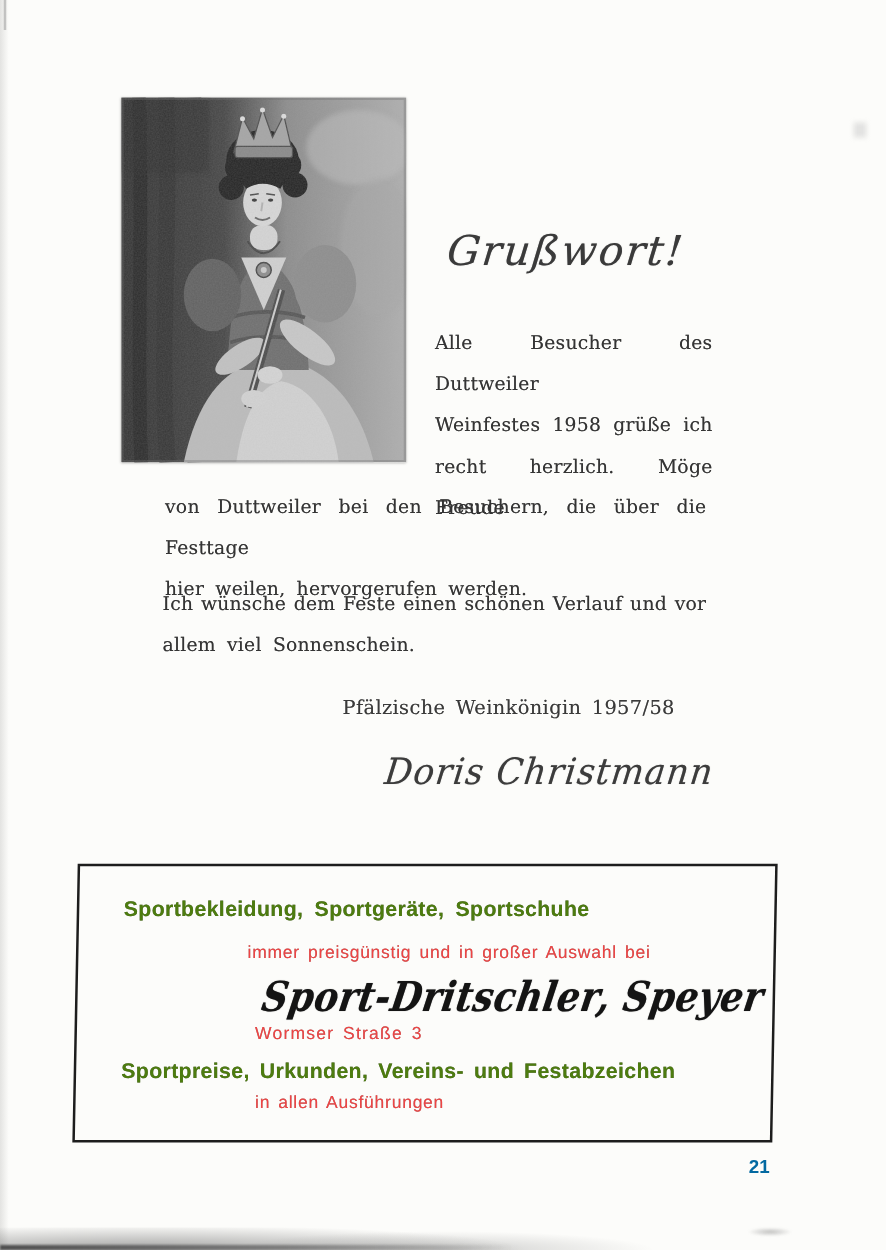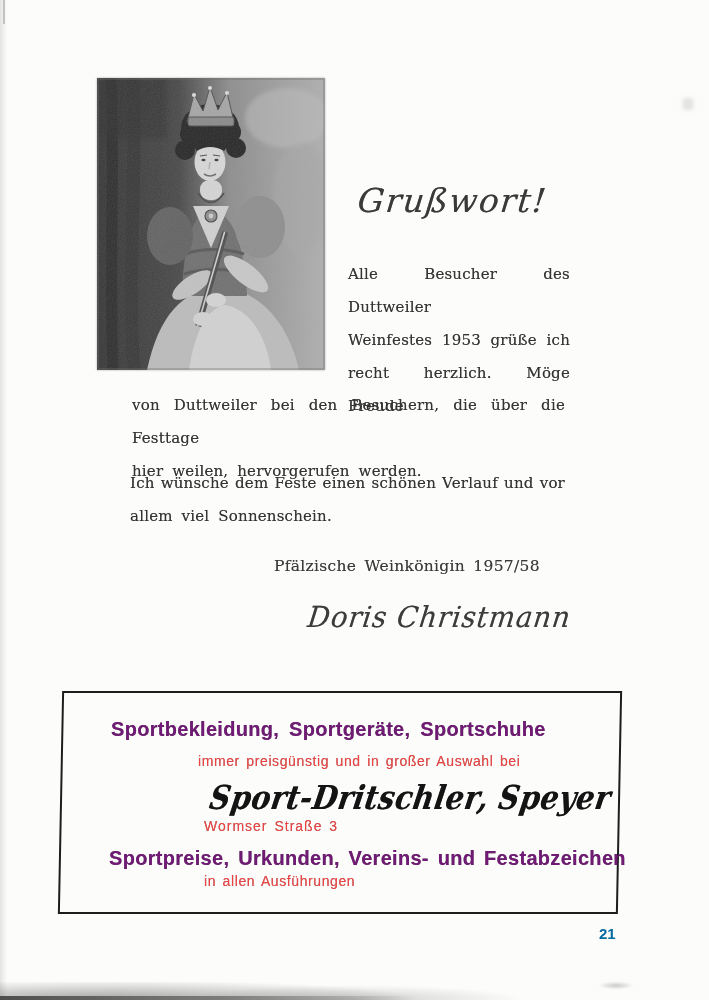--- a/index.html
+++ b/index.html
@@ -56,26 +56,25 @@
   
   .ad-border{
     left:60px;top:691px;width:556px;height:219px;
     border:2px solid #1d1d1d;
     transform:skewX(-1.1deg);
     background:transparent;
   }
   .ad-headline{
     font-family:"Liberation Sans", sans-serif;
     font-weight:bold;
-    font-size:20px;
-    color:#701a75;
+    font-size:17px;
+    color:#4d7c0f;
     letter-spacing:0.3px;
     word-spacing:4px;
     text-shadow:0 0 0.5px rgba(20,20,20,0.6);
-    margin-left:12px;
   }
   .ad-subline{
     font-family:"Liberation Sans", sans-serif;
     font-size:14px;
     color:#ef4444;
     letter-spacing:0.6px;
     word-spacing:2px;
     text-shadow:0 0 0.4px rgba(40,40,40,0.5);
   }
   .ad-brand{
@@ -218,21 +217,21 @@
 
       <rect width="228" height="292" filter="url(#noiseF)" opacity="0.4"></rect>
       <rect x="1" y="1" width="226" height="290" fill="none" stroke="#6f6f6f" stroke-width="2" opacity="0.35"></rect>
     </svg>
   </div>
 
   <div class="abs heading-script" style="left:358px;top:181px;">Grußwort!</div>
 
   <div class="abs" style="left:348px;top:258px;width:222px;">
     <div class="serif-line just">Alle Besucher des Duttweiler</div>
-    <div class="serif-line just">Weinfestes 1953 grüße ich</div>
+    <div class="serif-line just">Weinfestes 1958 grüße ich</div>
     <div class="serif-line just">recht herzlich. Möge Freude</div>
   </div>
 
   <div class="abs" style="left:132px;top:389px;width:433px;">
     <div class="serif-line just">von Duttweiler bei den Besuchern, die über die Festtage</div>
     <div class="serif-line" style="word-spacing:4px;">hier weilen, hervorgerufen werden.</div>
   </div>
 
   <div class="abs" style="left:130px;top:467px;width:435px;">
     <div class="serif-line just">Ich wünsche dem Feste einen schönen Verlauf und vor</div>

